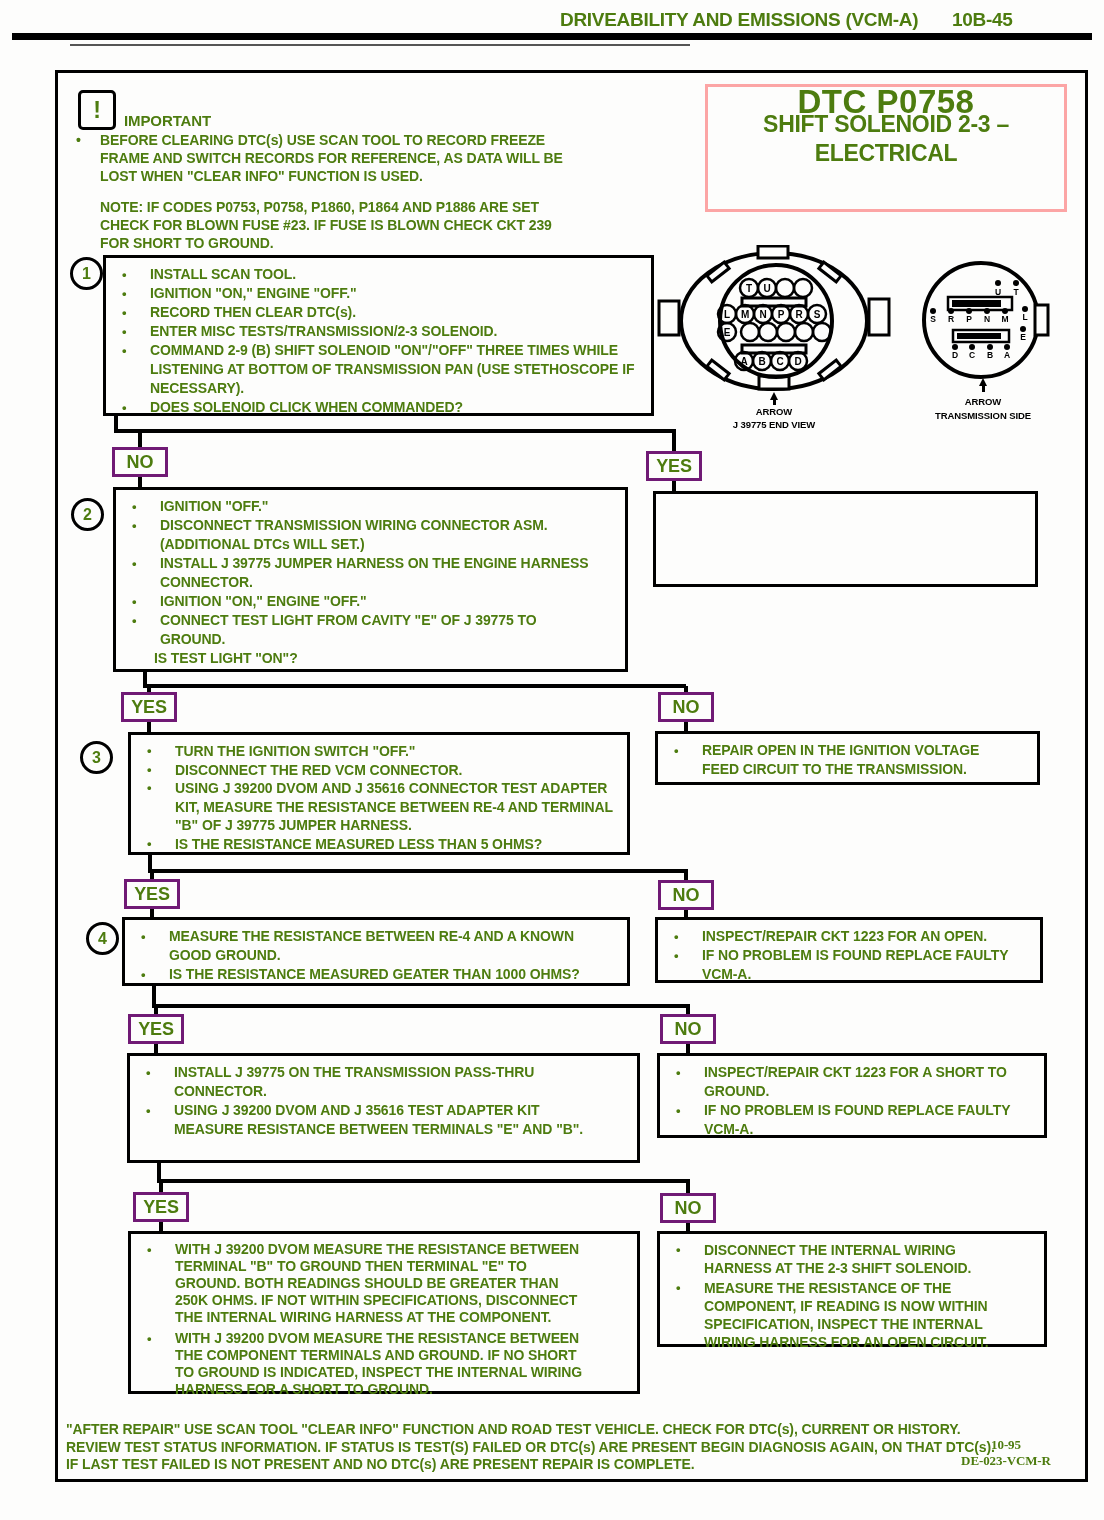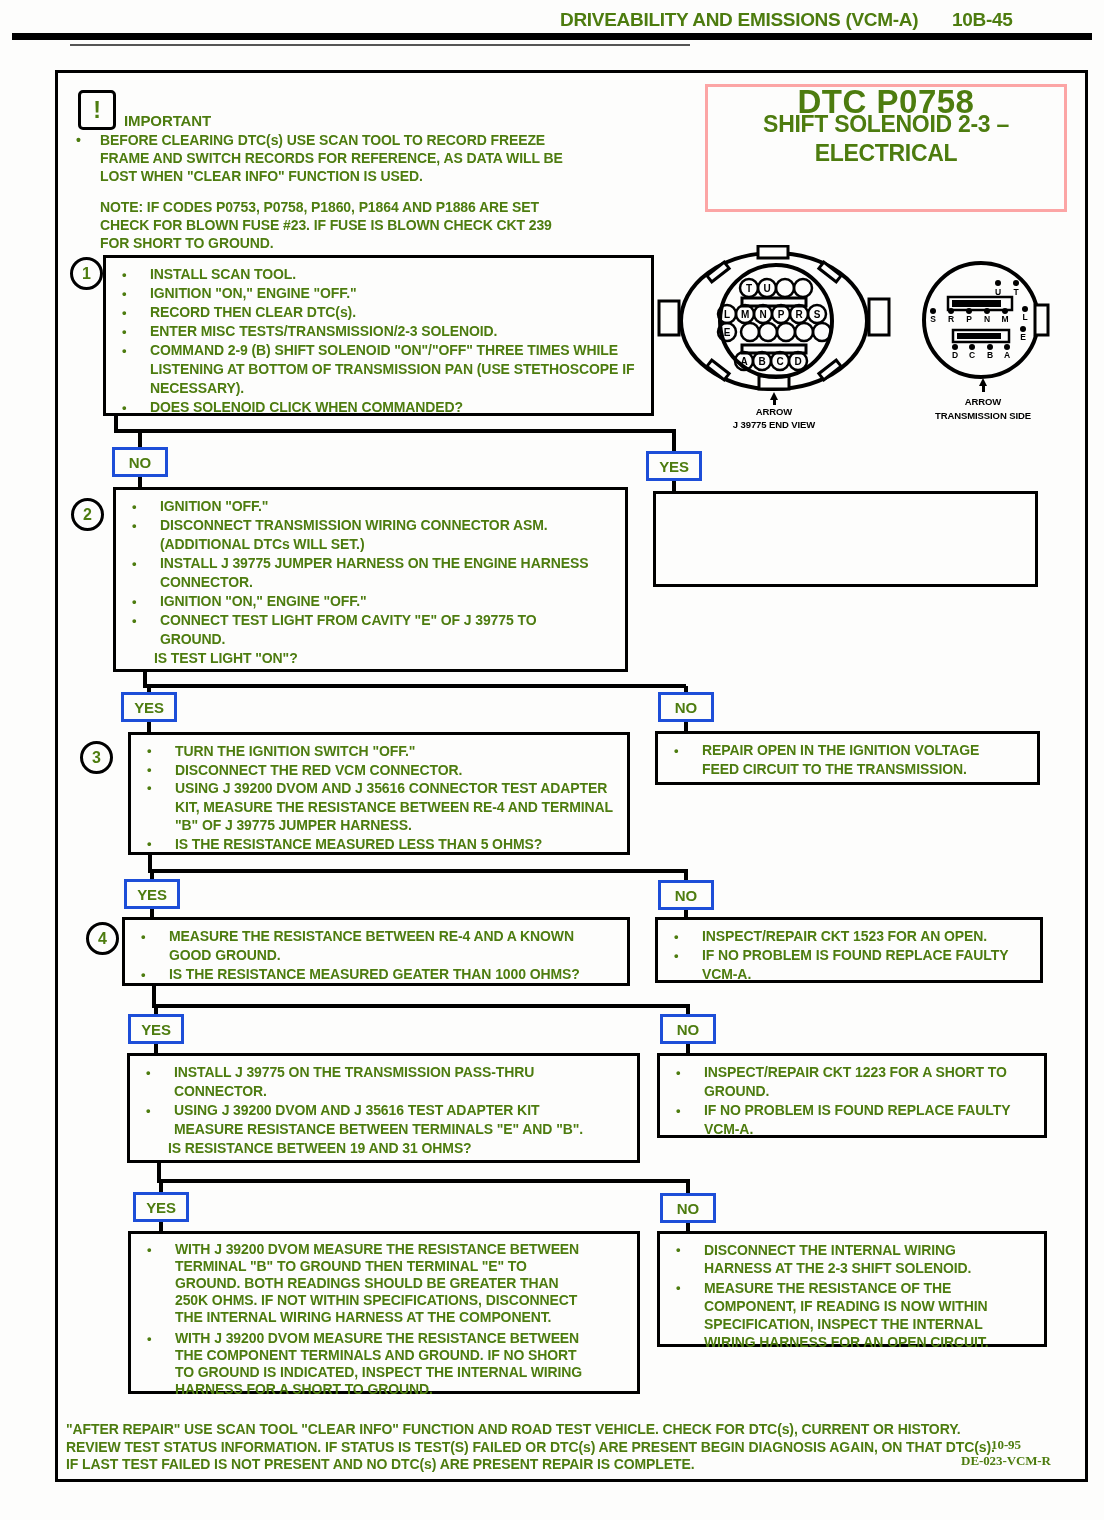--- a/index.html
+++ b/index.html
@@ -20,22 +20,22 @@
   .dtc{border:3px solid #fca5a5;text-align:center;box-sizing:border-box;}
   .dtc .code{font-size:33px;margin-top:7px;letter-spacing:0.5px;}
   .dtc .sub{font-size:23px;line-height:29px;letter-spacing:-0.3px;}
   .sbox{border:3px solid #000;box-sizing:border-box;padding:7px 10px 4px 10px;
     font-size:14px;background:#fdfdfc;}
   .brow{display:flex;align-items:flex-start;}
   .bm{flex:0 0 28px;padding-left:6px;font-size:13px;}
   .bt{flex:1;padding-right:4px;}
   .q{margin-left:28px;}
   .lh19{line-height:19px;} .lh18{line-height:18.5px;} .lh17{line-height:17px;} .lh18b{line-height:18px;}
-  .dec{width:56px;height:30px;border:3px solid #1d4ed8;box-sizing:border-box;background:#fdfdfc;
-    display:flex;align-items:center;justify-content:center;font-size:15px;}
+  .dec{width:56px;height:30px;border:3px solid #701a75;box-sizing:border-box;background:#fdfdfc;
+    display:flex;align-items:center;justify-content:center;font-size:18px;}
   .circ{width:33px;height:33px;border:3px solid #000;border-radius:50%;box-sizing:border-box;
     display:flex;align-items:center;justify-content:center;font-size:16px;background:#fdfdfc;}
   .ln{position:absolute;background:#000;}
   .foot{font-size:14px;line-height:17.5px;}
   .code{font-size:13px;line-height:16px;text-align:center;}
   svg text{font-family:"Liberation Sans","DejaVu Sans",sans-serif;font-weight:bold;fill:#000;}
 </style>
 </head>
 <body>
 
@@ -302,41 +302,40 @@
       </div>
     <div class="brow">
         <span class="bm">•</span>
         <span class="bt">IS THE RESISTANCE MEASURED GEATER THAN 1000 OHMS?</span>
       </div>
   </div>
 
   <div class="abs sbox lh19" style="left:655px;top:917px;width:388px;height:66px;padding-right:14px;">
     <div class="brow">
         <span class="bm">•</span>
-        <span class="bt">INSPECT/REPAIR CKT 1523 FOR AN OPEN.</span>
+        <span class="bt">INSPECT/REPAIR CKT 1223 FOR AN OPEN.</span>
       </div>
     <div class="brow">
         <span class="bm">•</span>
         <span class="bt">IF NO PROBLEM IS FOUND REPLACE FAULTY VCM-A.</span>
       </div>
   </div>
 
   <div class="abs dec" style="left:128px;top:1014px;">YES</div>
   <div class="abs dec" style="left:660px;top:1014px;">NO</div>
 
   <div class="abs sbox lh19" style="left:127px;top:1053px;width:513px;height:110px;padding-right:24px;">
     <div class="brow">
         <span class="bm">•</span>
         <span class="bt">INSTALL J 39775 ON THE TRANSMISSION PASS-THRU CONNECTOR.</span>
       </div>
     <div class="brow">
         <span class="bm">•</span>
         <span class="bt">USING J 39200 DVOM AND J 35616 TEST ADAPTER KIT MEASURE RESISTANCE BETWEEN TERMINALS "E" AND "B".</span>
       </div>
-    <div class="q">IS RESISTANCE BETWEEN 19 AND 31 OHMS?</div>
   </div>
 
   <div class="abs sbox lh19" style="left:657px;top:1053px;width:390px;height:85px;padding-right:14px;">
     <div class="brow">
         <span class="bm">•</span>
         <span class="bt">INSPECT/REPAIR CKT 1223 FOR A SHORT TO GROUND.</span>
       </div>
     <div class="brow">
         <span class="bm">•</span>
         <span class="bt">IF NO PROBLEM IS FOUND REPLACE FAULTY VCM-A.</span>

